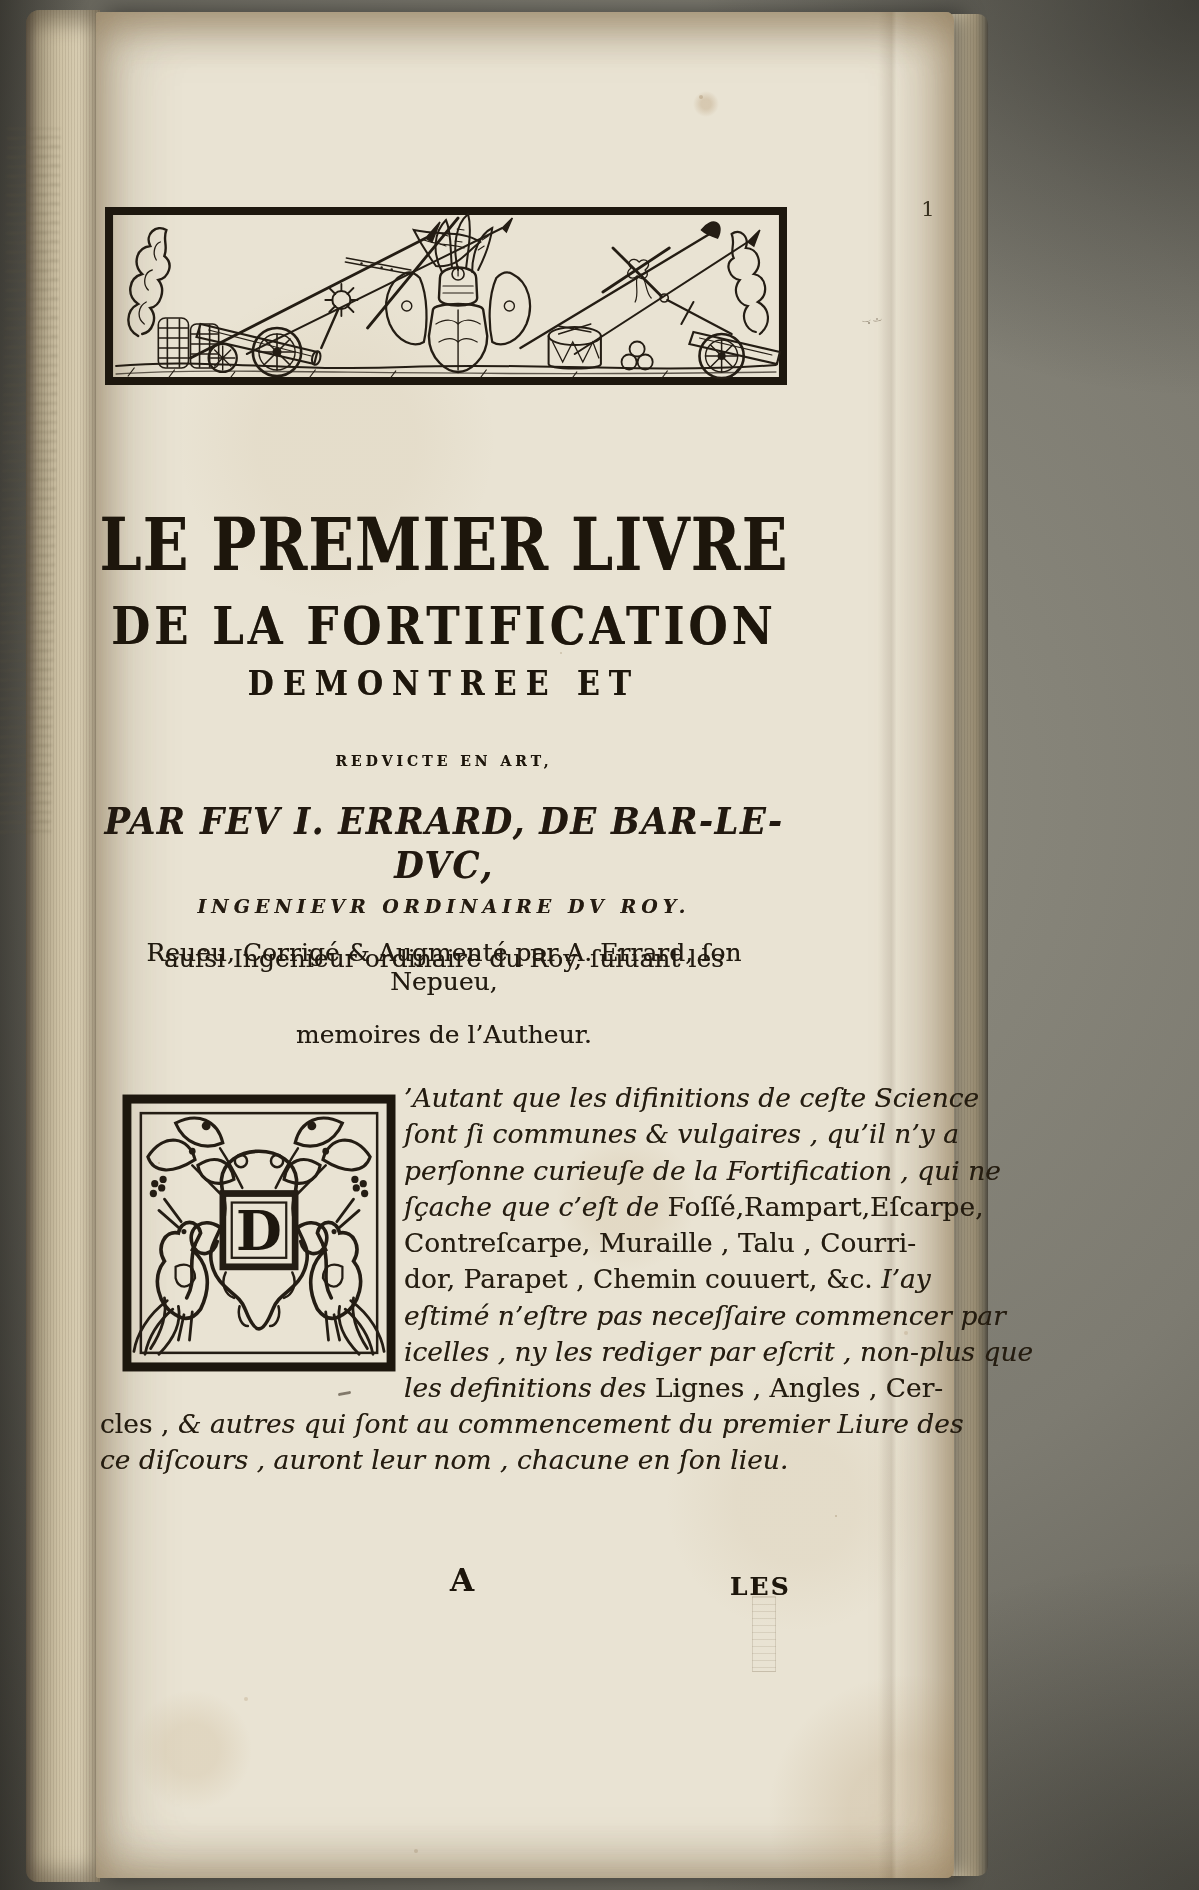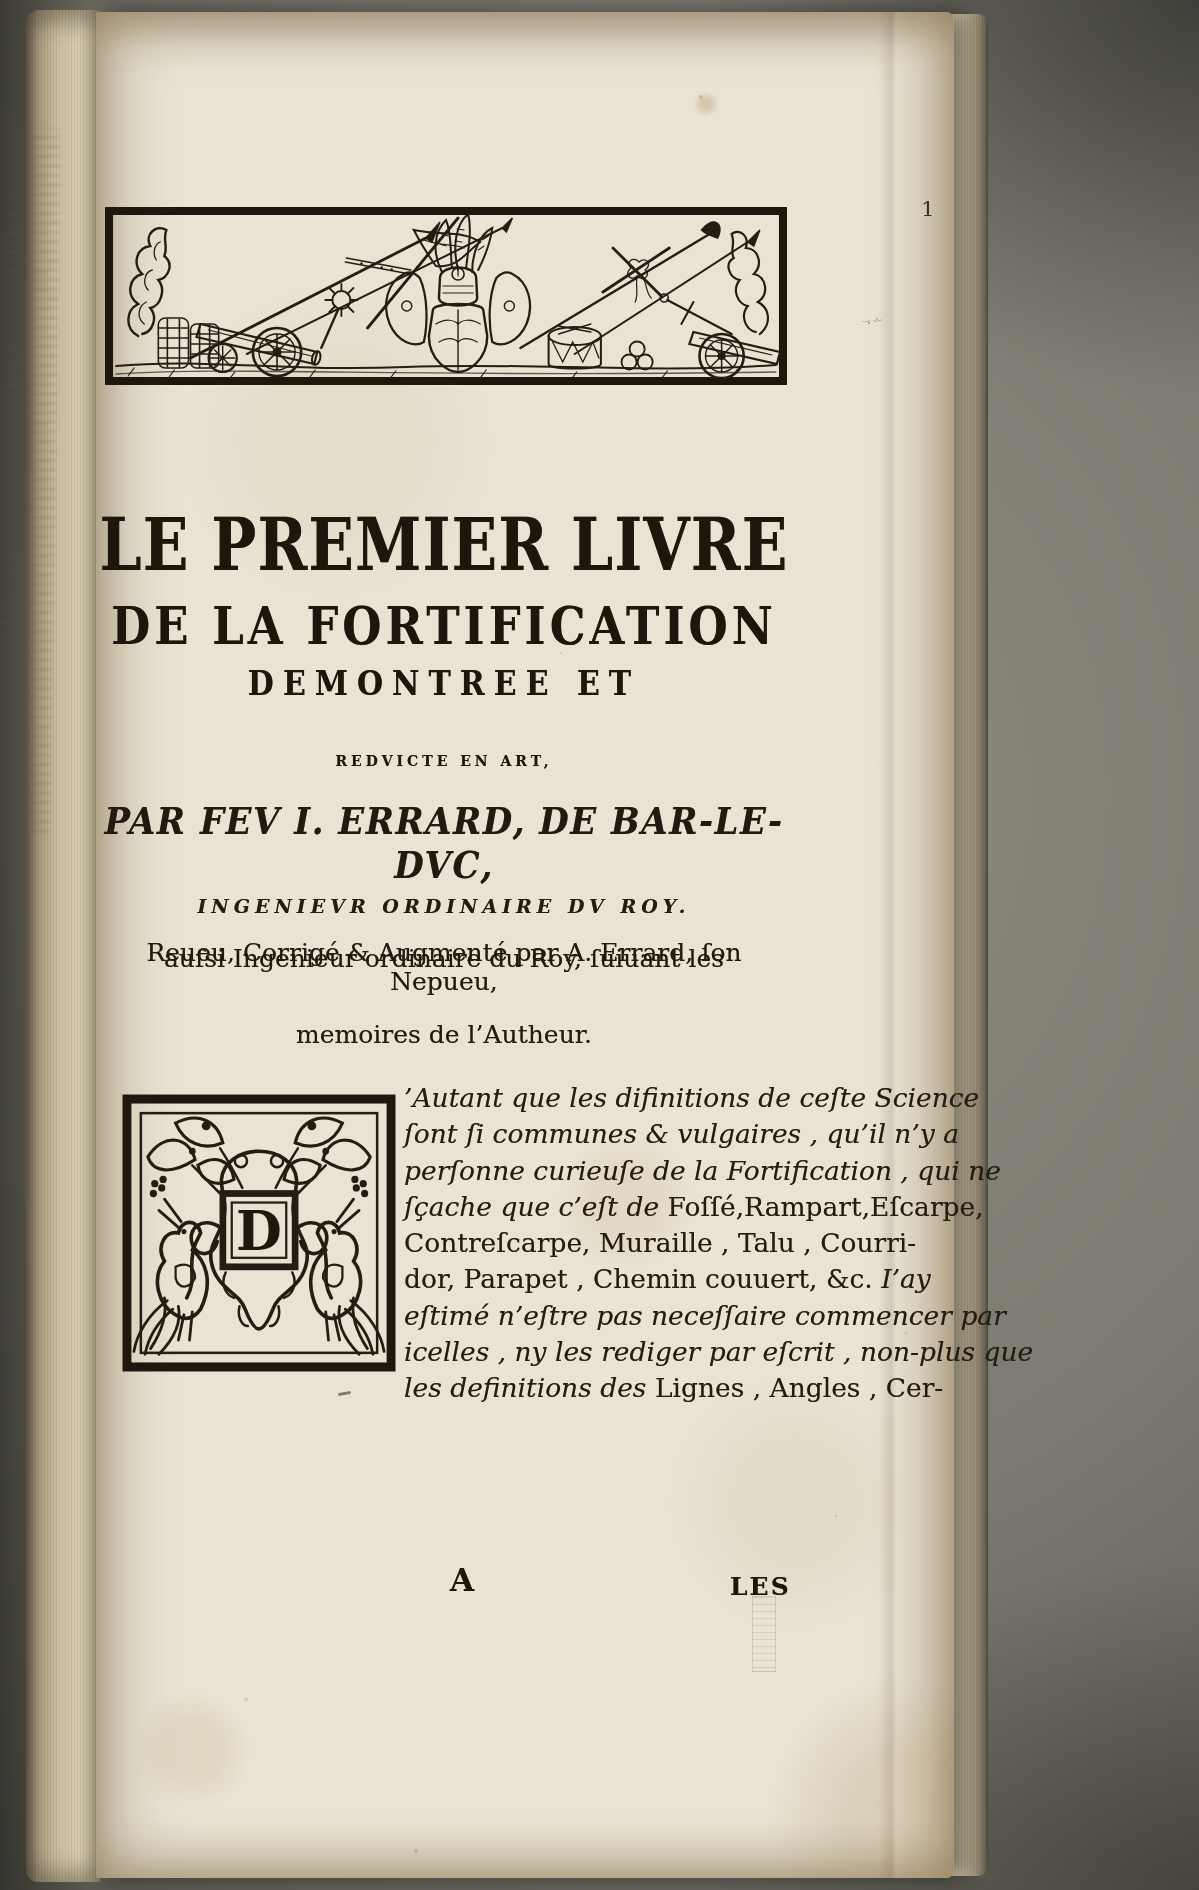--- a/index.html
+++ b/index.html
@@ -285,19 +285,21 @@
       <div class="pl"><span class="ital">ſont ſi communes &amp; vulgaires , qu’il n’y a</span></div>
       <div class="pl"><span class="ital">perſonne curieuſe de la Fortification , qui ne</span></div>
       <div class="pl"><span class="ital">ſçache que c’eſt de </span><span class="rom">Foſſé,Rampart,Eſcarpe,</span></div>
       <div class="pl"><span class="rom">Contreſcarpe, Muraille , Talu , Courri-</span></div>
       <div class="pl"><span class="rom">dor, Parapet , Chemin couuert, &amp;c.  </span><span class="ital">I’ay</span></div>
       <div class="pl"><span class="ital">eſtimé n’eſtre pas neceſſaire commencer par</span></div>
       <div class="pl"><span class="ital">icelles , ny les rediger par eſcrit , non-plus que</span></div>
       <div class="pl"><span class="ital">les definitions des </span><span class="rom">Lignes , Angles , Cer-</span></div>
     </div>
   <div id="para-full" class="abs">
+      <div class="pl"><span class="rom">cles , </span><span class="ital">&amp; autres qui ſont au commencement du premier Liure des</span></div>
+      <div class="pl"><span class="ital">ce diſcours , auront leur nom , chacune en ſon lieu.</span></div>
     </div>
   <div id="stray-dash" class="abs"></div>
 
   <div id="signature" class="abs ink">A</div>
   <div id="catchword" class="abs ink">LES</div>
 
 </div>
 
 </body></html>

